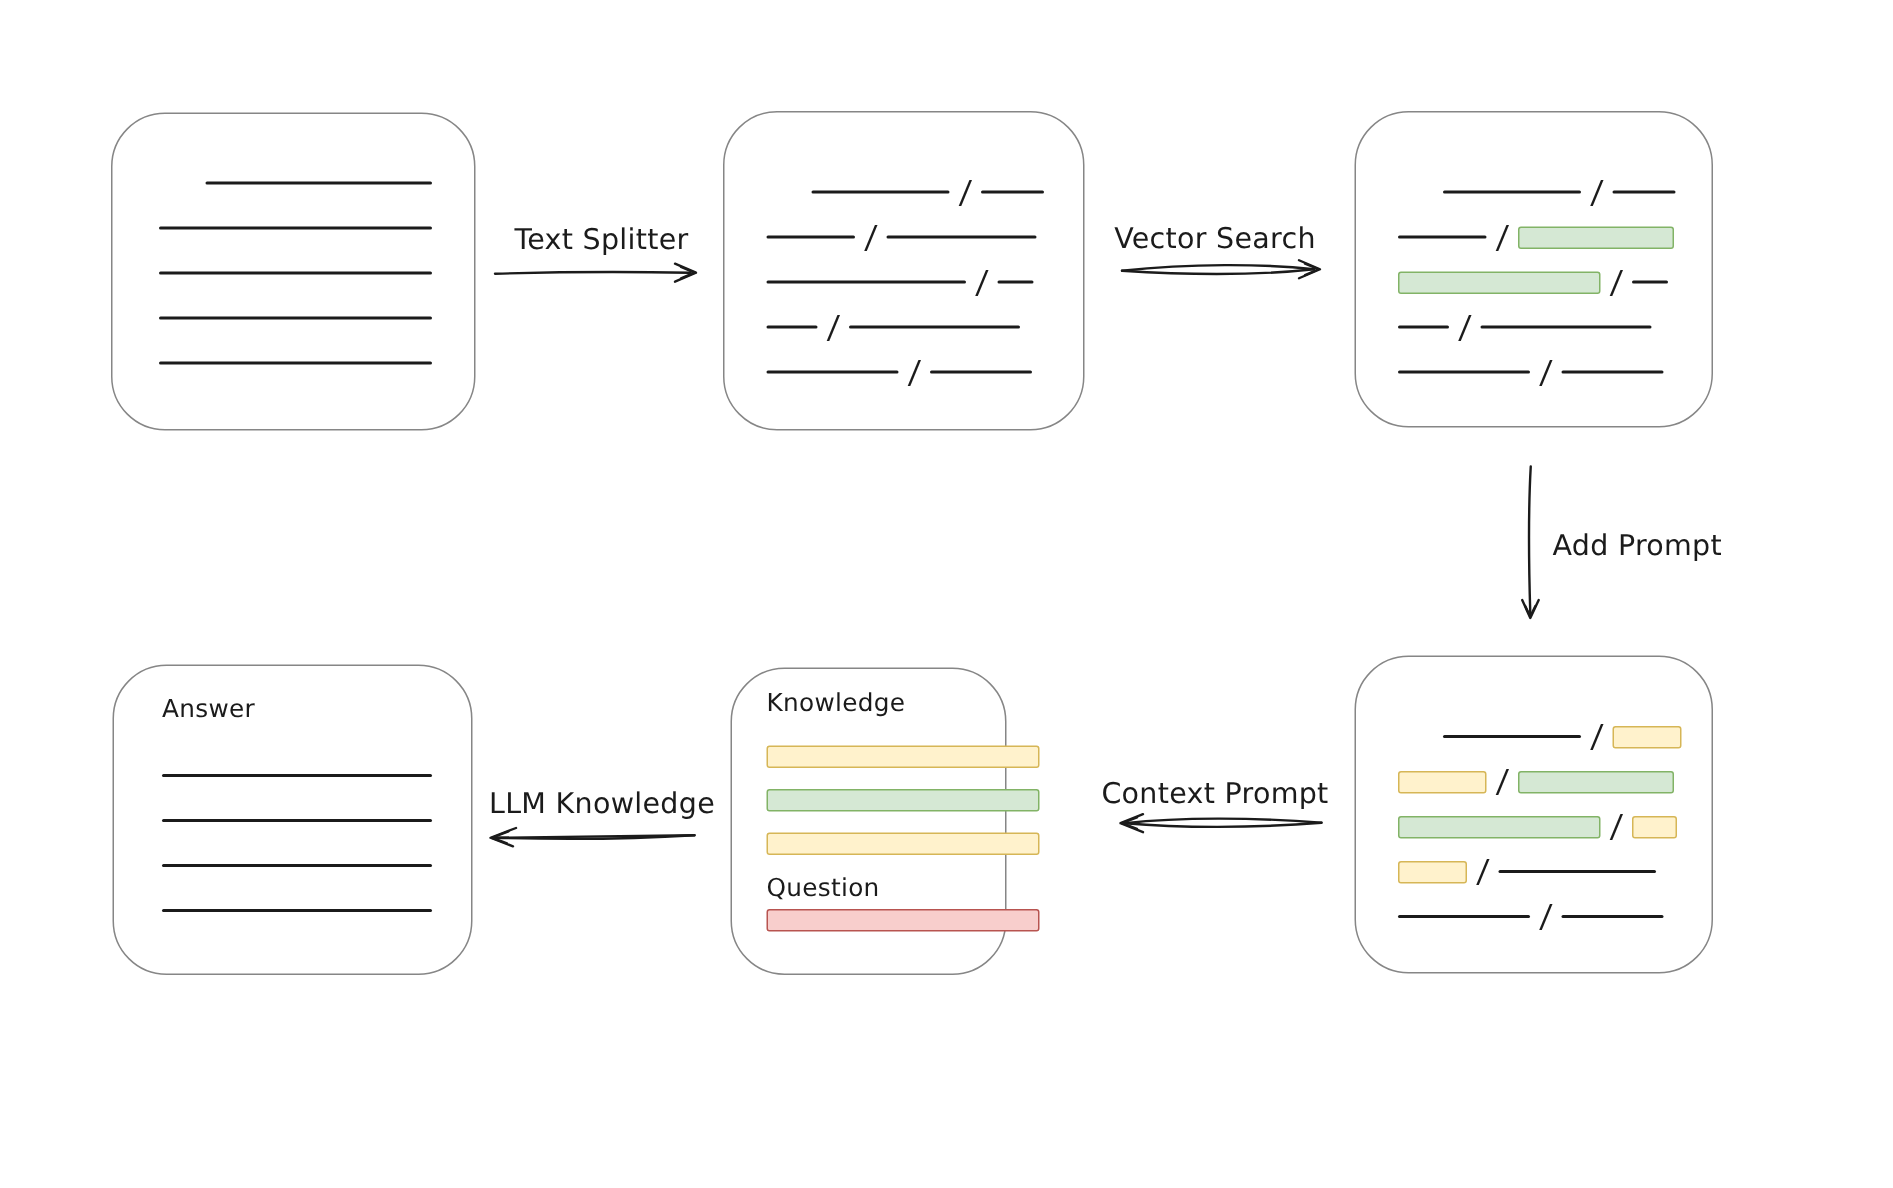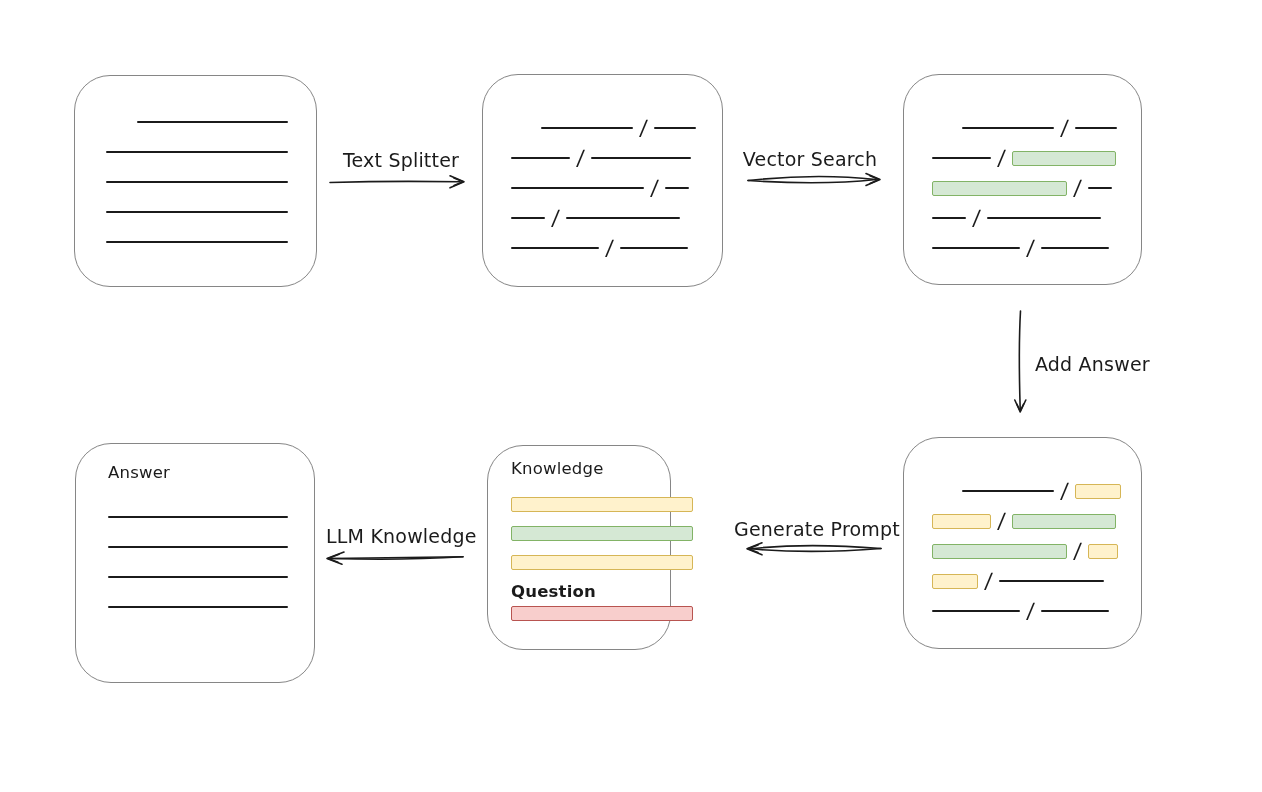--- a/index.html
+++ b/index.html
@@ -19,21 +19,21 @@
     position: absolute;
     border: 1.4px solid var(--box-border, #868686);
     border-radius: 36px;
     background: #ffffff;
   }
   #box-document   { left: 74px;  top: 75px;  width: 243px; height: 212px; }
   #box-split      { left: 482px; top: 74px;  width: 241px; height: 213px; }
   #box-matches    { left: 903px; top: 74px;  width: 239px; height: 211px; }
   #box-context    { left: 903px; top: 437px; width: 239px; height: 212px; }
   #box-prompt     { left: 487px; top: 445px; width: 184px; height: 205px; }
-  #box-answer     { left: 75px;  top: 443px; width: 240px; height: 240px; }
+  #box-answer     { left: 75px;  top: 443px; width: 240px; height: 207px; }
 
   .rows { position: absolute; left: 0; top: 0; right: 0; }
   #box-document .rows { padding: 37px 0 0 31px; }
   #box-split .rows    { padding: 44px 0 0 28px; }
   #box-matches .rows  { padding: 44px 0 0 28px; }
   #box-context .rows  { padding: 44px 0 0 28px; }
 
   .row {
     display: flex;
     align-items: center;
@@ -60,21 +60,21 @@
     letter-spacing: 0.2px;
     color: var(--ink, #1b1b1b);
   }
   #box-answer .box-label { position: absolute; left: 32px; top: 19px; }
   #box-answer .rows { padding: 64px 0 0 32px; }
   #box-answer .row { margin-bottom: 12px; }
 
   #box-prompt .inner { position: absolute; left: 23px; top: 13px; right: 20px; }
   #box-prompt .bar-rows .row { height: 18px; margin-bottom: 11px; }
   #box-prompt .knowledge-label { margin-bottom: 17px; }
-  #box-prompt .question-label  { margin-top: 7px; margin-bottom: 3px; font-weight: bold; }
+  #box-prompt .question-label  { margin-top: 7px; margin-bottom: 3px; }
 
   .arrow-label {
     position: absolute;
     font-size: 19px;
     letter-spacing: 0.2px;
     white-space: nowrap;
     color: var(--ink, #1b1b1b);
   }
   #label-text-splitter   { left: 330px; top: 149px; width: 142px; text-align: center; }
   #label-vector-search   { left: 742px; top: 148px; width: 136px; text-align: center; }
@@ -259,22 +259,22 @@
           <span class="seg line" style="width: 180px;"></span>
         </div>
         <div class="row">
           <span class="seg line" style="width: 180px;"></span>
         </div>
       </div>
   </div>
 
   <div class="arrow-label" id="label-text-splitter">Text Splitter</div>
   <div class="arrow-label" id="label-vector-search">Vector Search</div>
-  <div class="arrow-label" id="label-add-context">Add Answer</div>
-  <div class="arrow-label" id="label-generate-prompt">Generate Prompt</div>
+  <div class="arrow-label" id="label-add-context">Add Prompt</div>
+  <div class="arrow-label" id="label-generate-prompt">Context Prompt</div>
   <div class="arrow-label" id="label-llm-response">LLM Knowledge</div>
 
   <svg class="arrow-svg" id="arrow-text-splitter" width="146" height="20">
     <path d="M2 10.5 C 45 9.2, 98 9.2, 132 9.8"></path>
     <path d="M122 3.8 L136 9.8 L122 15.8"></path>
     <path d="M126 6 L135 9.8 L126 13.6"></path>
   </svg>
 
   <svg class="arrow-svg" id="arrow-vector-search" width="142" height="20">
     <path d="M2 10.5 C 48 5.5, 96 5.8, 130 9.5"></path>

